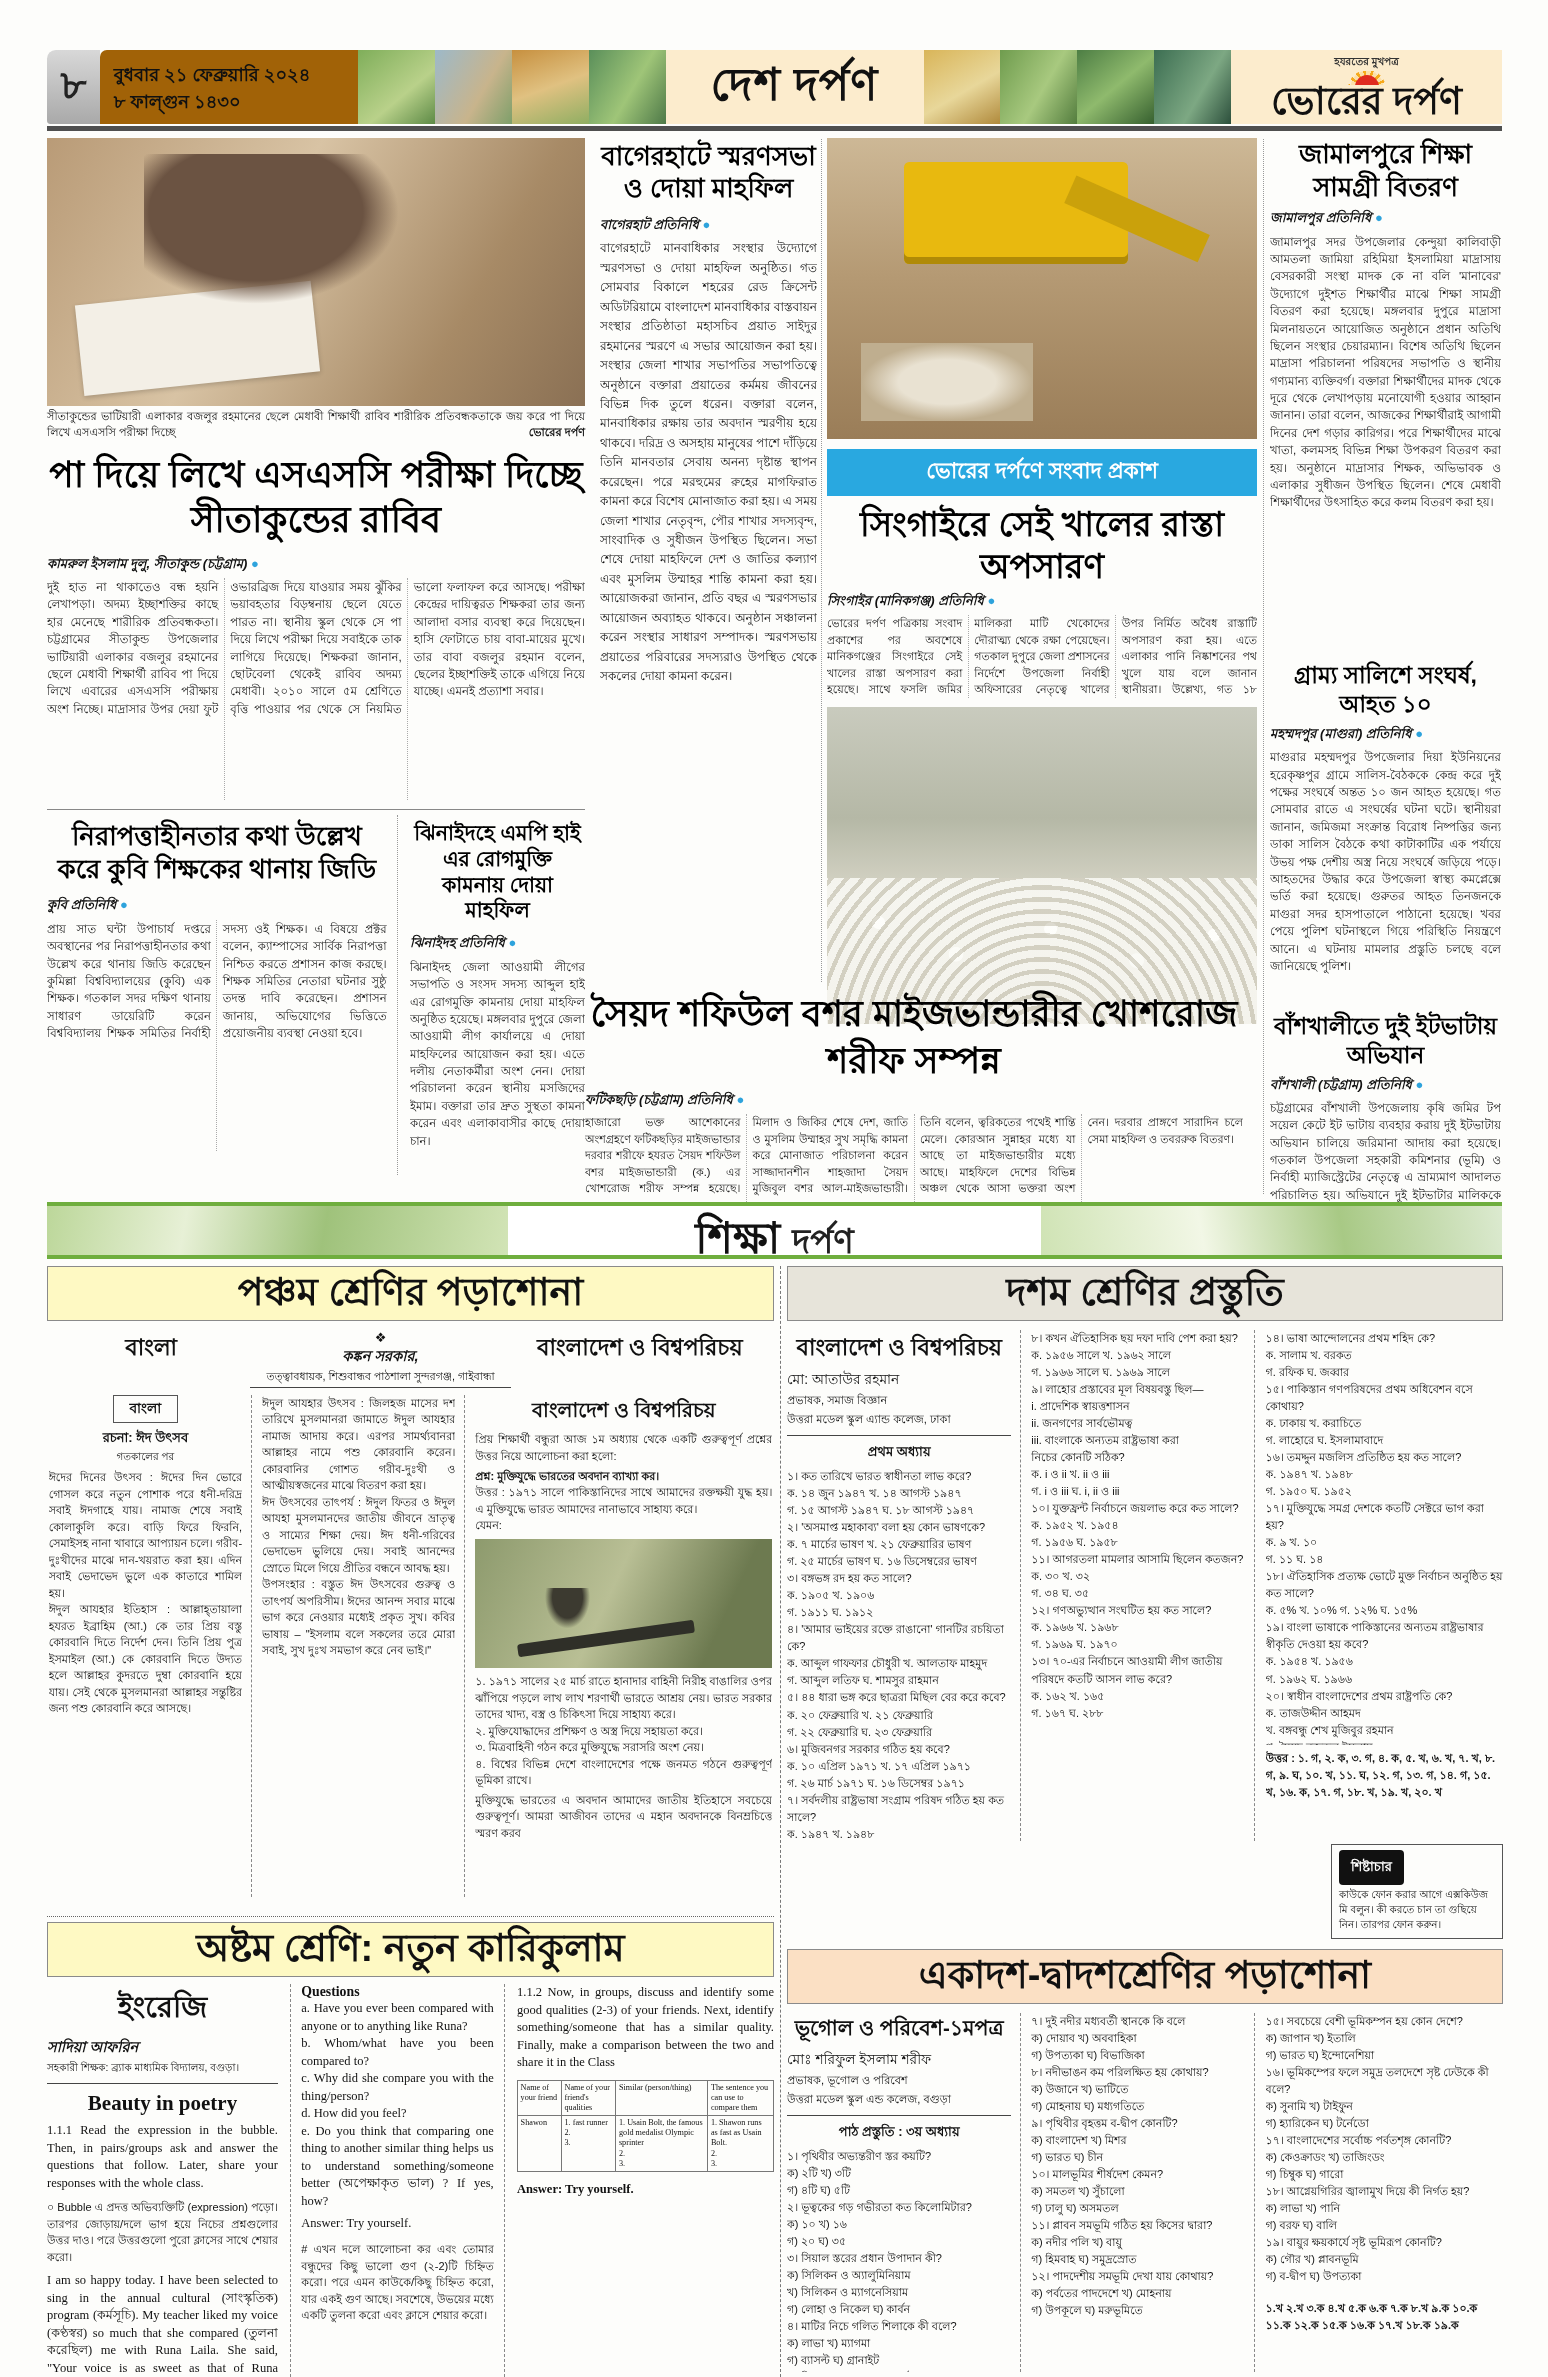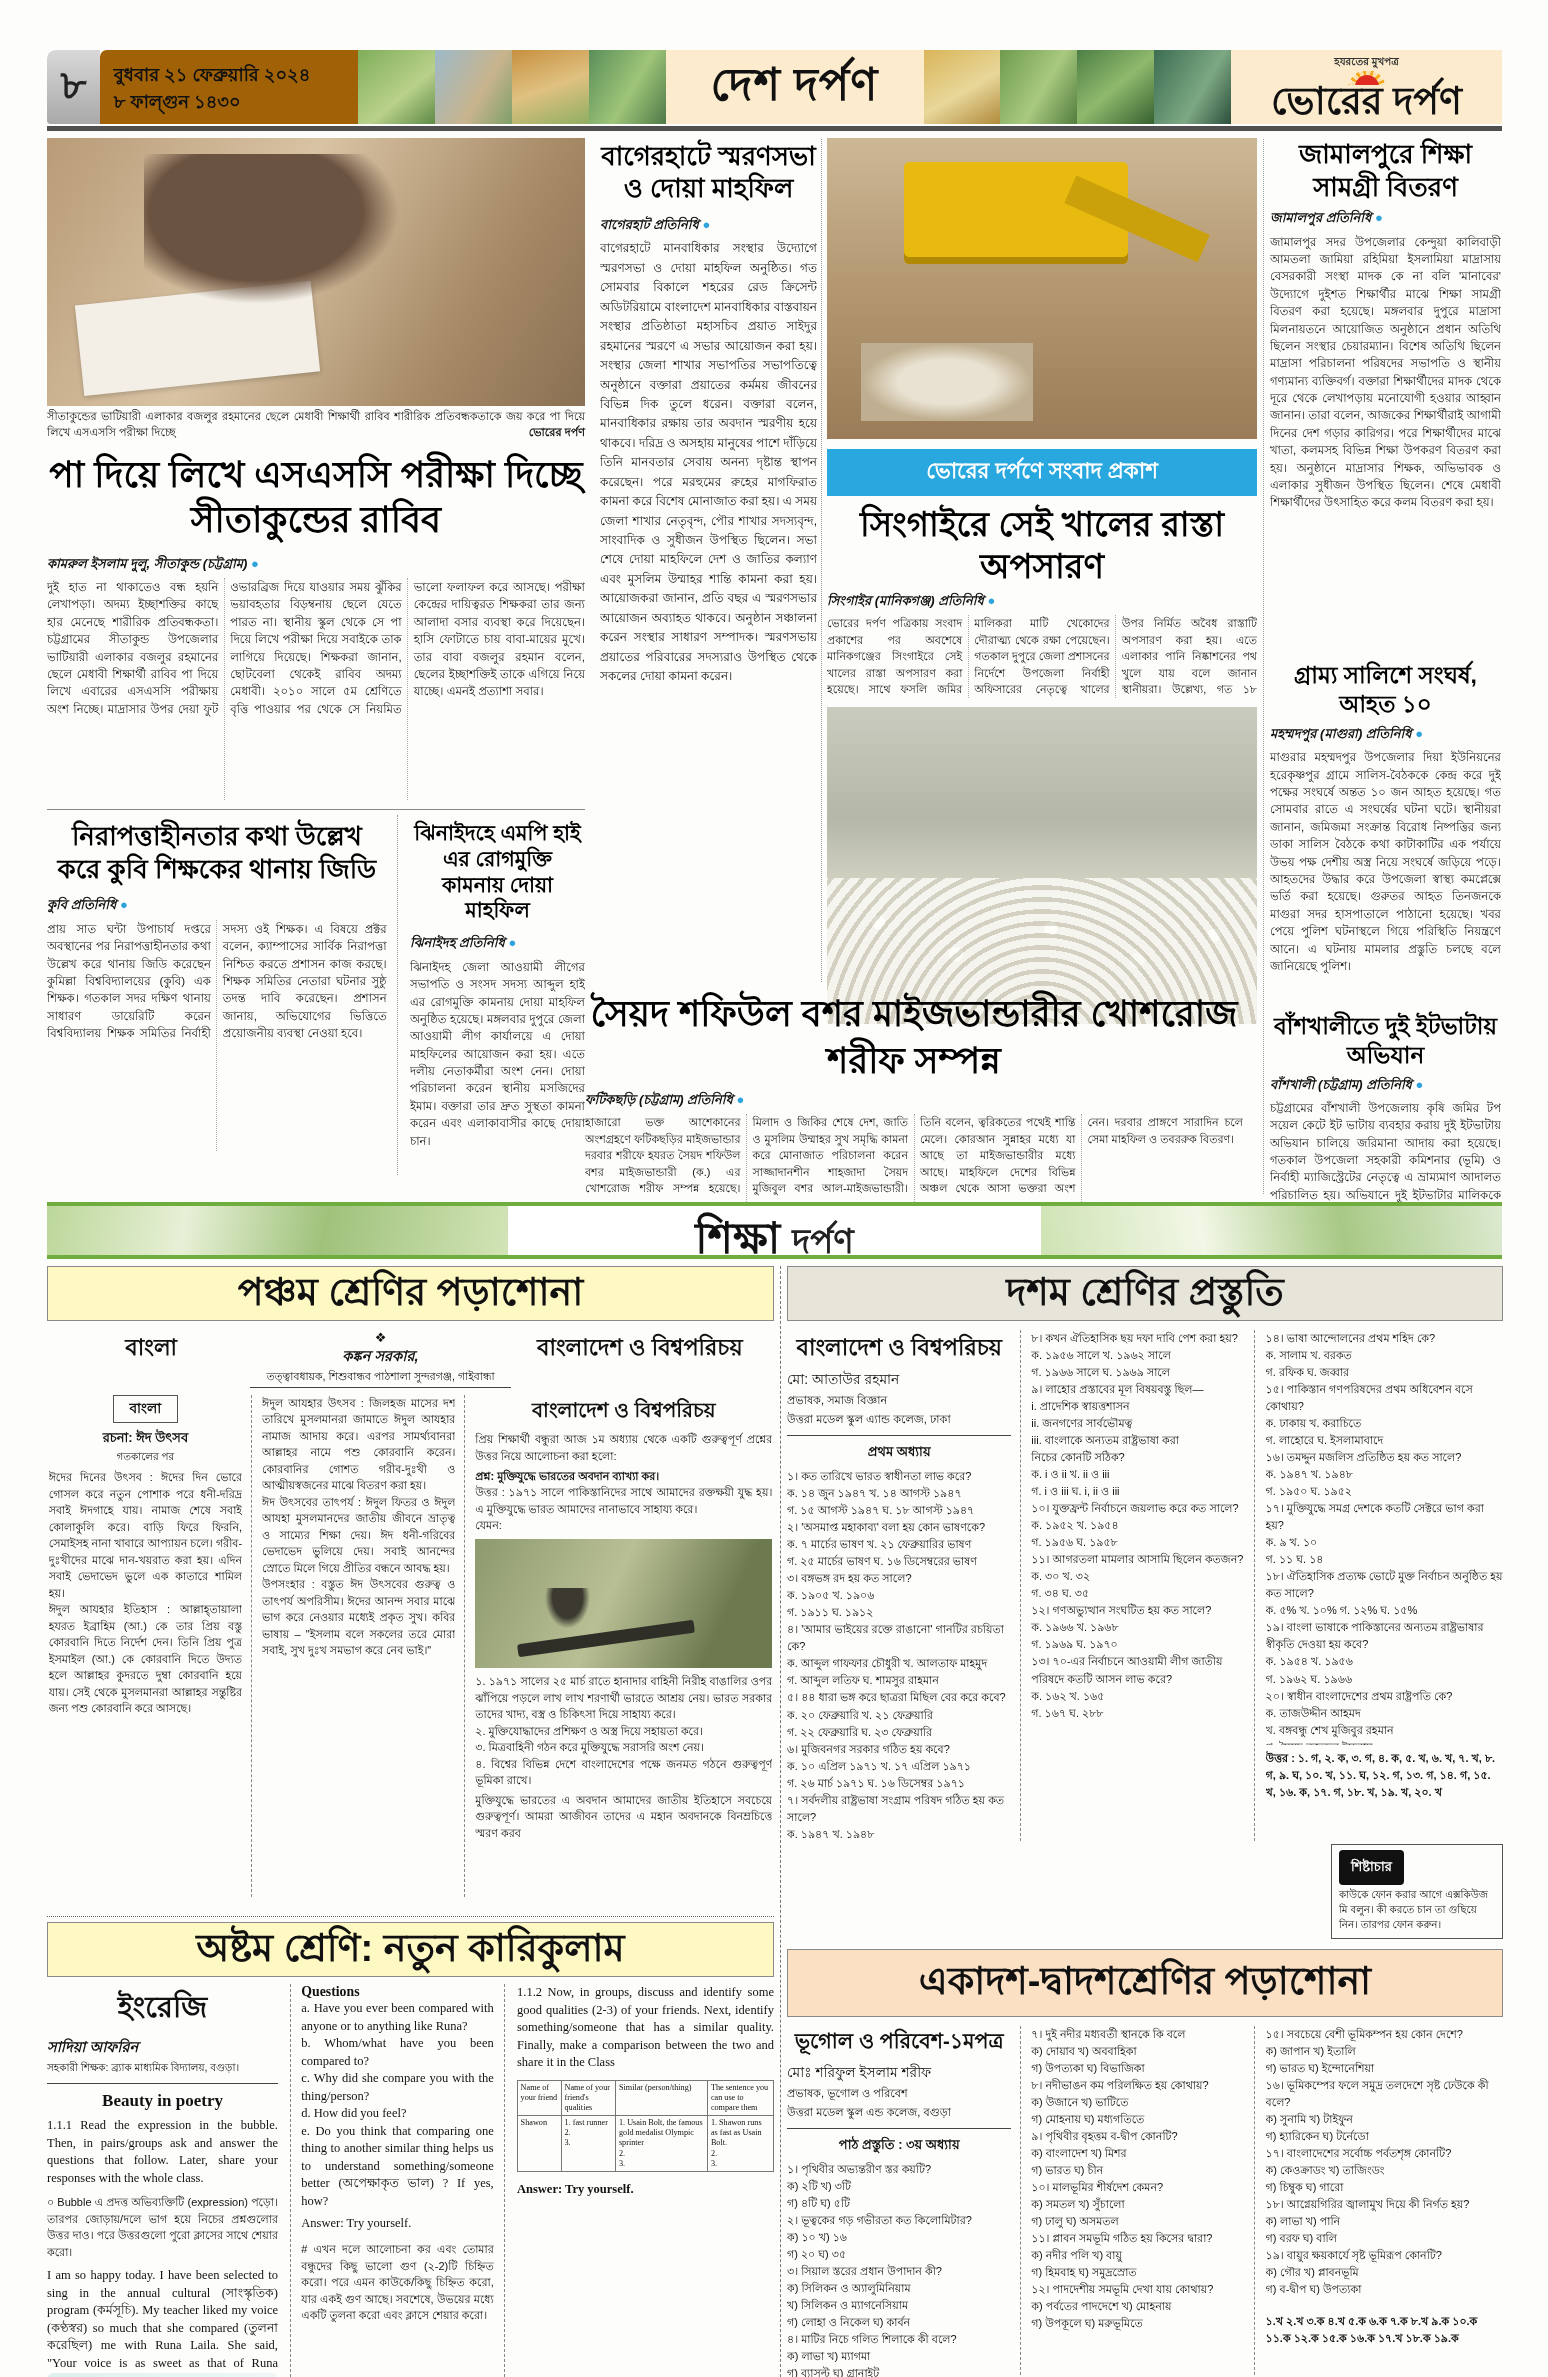--- a/index.html
+++ b/index.html
@@ -224,21 +224,21 @@
 
   <div style="position:absolute;left:47px;top:1916px;width:727px;" class="dotted-h">
     <div class="edu-banner blue-b" style="height:55px;margin-top:5.2px;">অষ্টম শ্রেণি: নতুন কারিকুলাম</div>
     <div style="display:flex;gap:12px;padding-top:6.9px;">
       <div style="width:231px;">
         <div style="text-align:center;font-weight:bold;font-size:29px;">ইংরেজি</div>
         <div style="border-bottom:0.9px solid #444;padding:3.4px 0 5.2px 0;margin-bottom:6.9px;">
           <div class="nm" style="font-size:14.6px;font-weight:bold;font-style:italic;">সাদিয়া আফরিন</div>
           <div style="font-size:10.3px;">সহকারী শিক্ষক: ব্র্যাক মাধ্যমিক বিদ্যালয়, বগুড়া।</div>
         </div>
-        <div style="text-align:center;font-weight:bold;font-size:17px;font-family:'Liberation Serif',serif;margin-bottom:6.9px;">Beauty in poetry</div>
+        <div style="text-align:center;font-weight:bold;font-size:21px;font-family:'Liberation Serif',serif;margin-bottom:6.9px;">Beauty in poetry</div>
         <div class="eng">1.1.1 Read the expression in the bubble. Then, in pairs/groups ask and answer the questions that follow. Later, share your responses with the whole class.</div>
         <div class="edu-text" style="margin-top:6.9px;">০ Bubble এ প্রদত্ত অভিব্যক্তিটি (expression) পড়ো। তারপর জোড়ায়/দলে ভাগ হয়ে নিচের প্রশ্নগুলোর উত্তর দাও। পরে উত্তরগুলো পুরো ক্লাসের সাথে শেয়ার করো।</div>
         <div class="eng" style="margin-top:6.9px;height:101px;overflow:hidden;">I am so happy today. I have been selected to sing in the annual cultural (সাংস্কৃতিক) program (কর্মসূচি). My teacher liked my voice (কণ্ঠস্বর) so much that she compared (তুলনা করেছিল) me with Runa Laila. She said, "Your voice is as sweet as that of Runa Laila."</div>
         <div style="position:relative;height:129px;margin-top:5.2px;background:linear-gradient(160deg,#dff0ee,#f7fbfa 60%,#cfe6e2);border-radius:6.9px;">
           
           
           
         </div>
       </div>
       <div style="width:215px;border-left:0.9px dashed #888;border-right:0.9px dashed #888;padding:0 10.3px;">
@@ -367,21 +367,21 @@
     </div>
     <div style="display:flex;justify-content:flex-end;align-items:flex-start;gap:8.6px;margin-top:3.4px;">
       <div style="width:172px;border:0.9px solid #555;padding:5.2px 6.9px;font-size:10.3px;line-height:1.45;">
         <span class="pill">শিষ্টাচার</span>
         <div style="margin-top:3.4px;">কাউকে ফোন করার আগে এক্সকিউজ মি বলুন। কী করতে চান তা গুছিয়ে নিন। তারপর ফোন করুন।</div>
       </div>
     </div>
   </div>
 
   <div style="position:absolute;left:787px;top:1949px;width:716px;">
-    <div class="edu-banner peach-b" style="height:68px;">একাদশ-দ্বাদশশ্রেণির পড়াশোনা</div>
+    <div class="edu-banner peach-b" style="height:55px;">একাদশ-দ্বাদশশ্রেণির পড়াশোনা</div>
     <div style="display:flex;gap:10.3px;padding-top:8.6px;">
       <div style="width:234px;border-right:0.9px dashed #888;padding-right:8.6px;">
         <div class="subject-head" style="font-size:20.6px;">ভূগোল ও পরিবেশ-১মপত্র</div>
         <div style="border-bottom:0.9px solid #444;padding:1.7px 0 5.2px 0;">
           <div class="nm">মোঃ শরিফুল ইসলাম শরীফ</div>
           <div style="font-size:11.2px;">প্রভাষক, ভূগোল ও পরিবেশ</div>
           <div style="font-size:11.2px;">উত্তরা মডেল স্কুল এন্ড কলেজ, বগুড়া</div>
         </div>
         <div class="chapter">পাঠ প্রস্তুতি : ৩য় অধ্যায়</div>
         <div class="mcq" style="height:224px;">১।  পৃথিবীর অভ্যন্তরীণ স্তর কয়টি?

